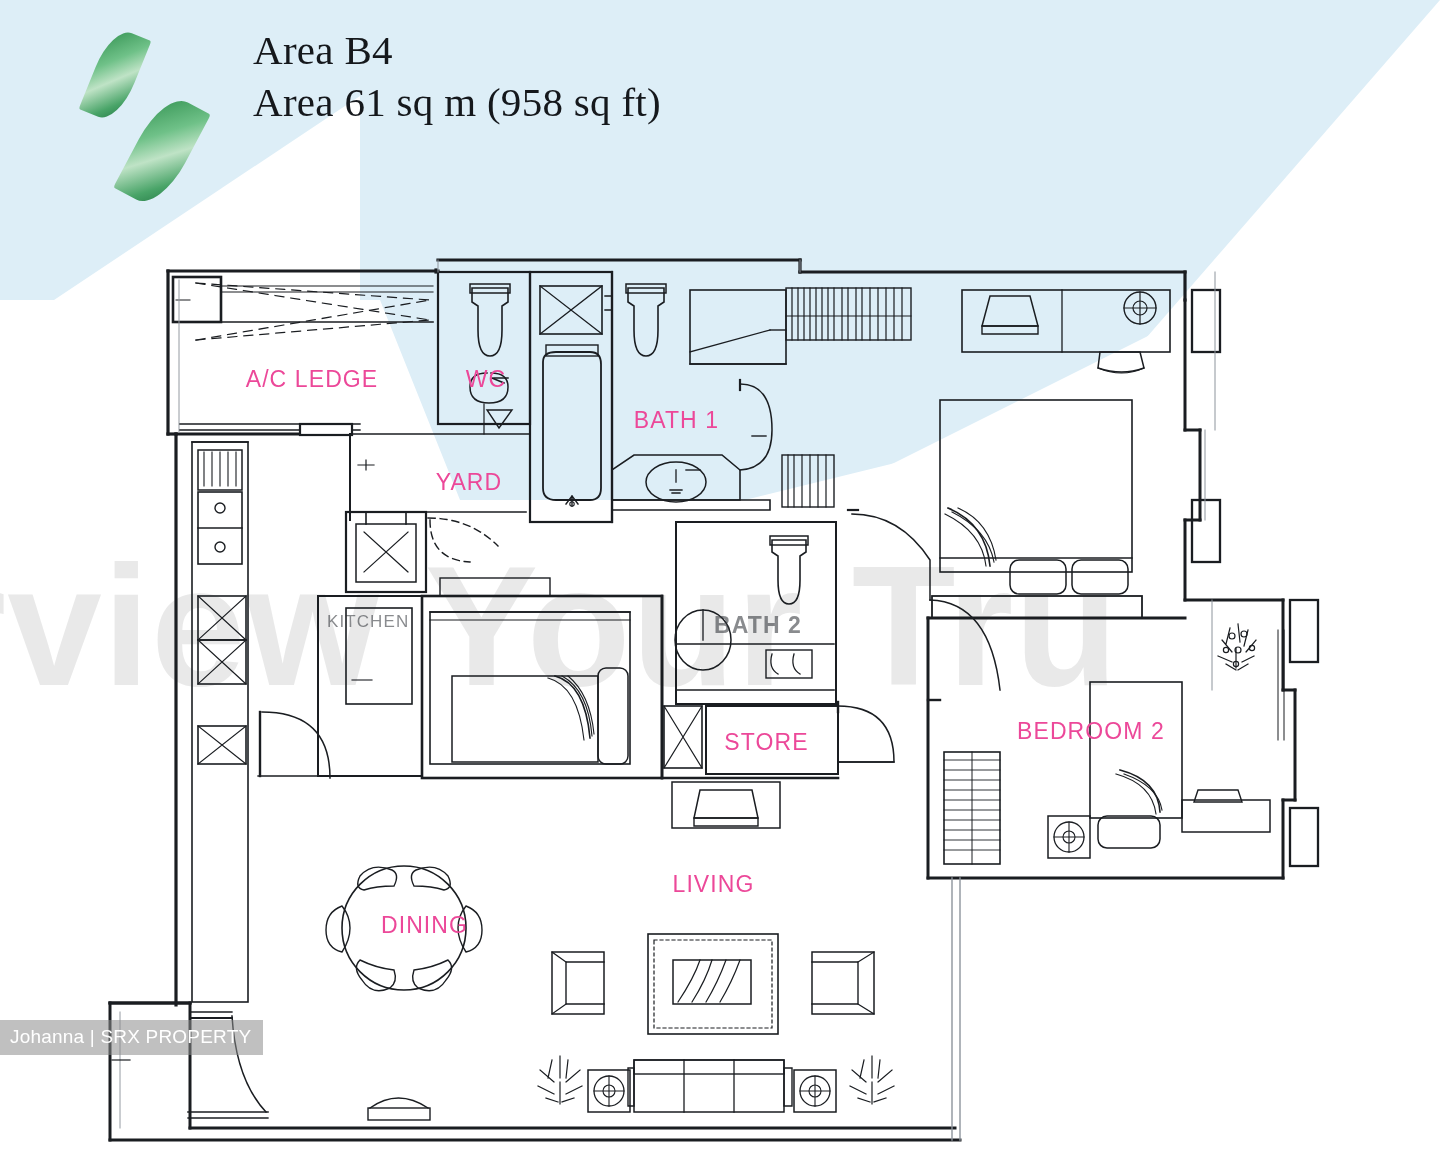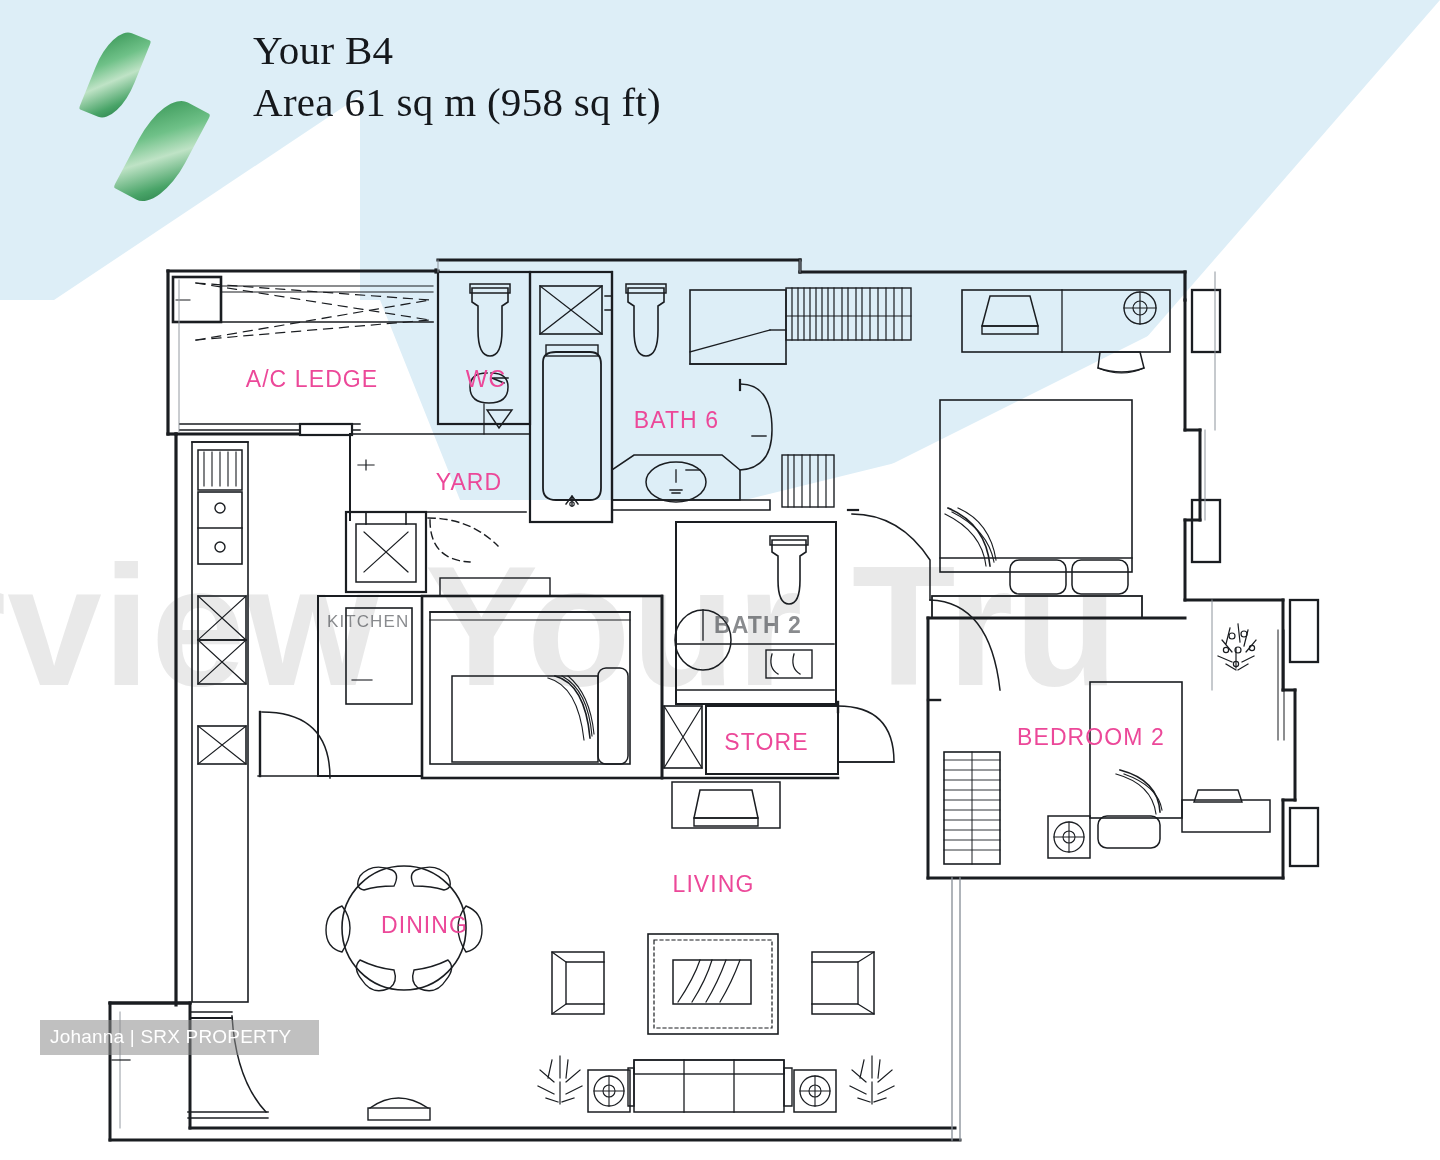--- a/index.html
+++ b/index.html
@@ -86,24 +86,23 @@
     white-space: nowrap;
     user-select: none;
     pointer-events: none;
   }
   .wm-corner {
     position: absolute;
     left: 0px; top: 1020px;
     background: rgba(140,140,140,0.55);
     color: #ffffff;
     font-size: 19px;
-    padding: 6px 28px 7px 10px;
+    padding: 6px 12px 7px 10px;
     letter-spacing: 0.2px;
     white-space: nowrap;
-    margin-left: 40px;
   }
   
   .plan {
     position: absolute;
     left: 0; top: 0;
     width: 1440px; height: 1160px;
   }
   .room-label {
     position: absolute;
     font-family: "Liberation Sans", sans-serif;
@@ -123,21 +122,21 @@
 
   <div class="bg-blue"></div>
   <div class="bg-white-wedge-left"></div>
   <div class="bg-white-wedge-right"></div>
   <div class="bg-white-wedge-mid"></div>
 
   <div class="leaf leaf-1"></div>
   <div class="leaf leaf-2"></div>
 
   <div class="heading">
-    <div class="line1">Your B4</div>
+    <div class="line1">Area B4</div>
     <div class="line2">Area 61 sq m (958 sq ft)</div>
   </div>
 
   <div class="wm-big">rview Your Tru</div>
 
   <svg class="plan" viewBox="0 0 1440 1160">
     <g fill="none" stroke="#1a1d21" stroke-width="1.3" stroke-linecap="square">
 
       <g stroke-width="3.2">
         <path d="M168 271 L438 271"></path>
@@ -525,41 +524,41 @@
 
   <div class="room-label" style="left:232px; top:366px; width:160px;">
     <span>A/C LEDGE</span>
   </div>
 
   <div class="room-label" style="left:456px; top:366px; width:60px;">
     <span>WC</span>
   </div>
 
   <div class="room-label" style="left:624px; top:407px; width:105px;">
-    <span>BATH 6</span>
+    <span>BATH 1</span>
   </div>
 
   <div class="room-label" style="left:429px; top:469px; width:80px;">
     <span>YARD</span>
   </div>
 
 
   <div class="room-label faded" style="left:327px; top:612px; width:70px; font-size:17px;">
     <span>KITCHEN</span>
   </div>
 
   <div class="room-label faded" style="left:708px; top:612px; width:100px;font-weight:bold;">
     <span>BATH 2</span>
   </div>
 
   <div class="room-label" style="left:719px; top:729px; width:95px;text-align:center;">
     <span>STORE</span>
   </div>
 
-  <div class="room-label" style="left:1011px; top:718px; width:160px;margin-top:6px;">
+  <div class="room-label" style="left:1011px; top:718px; width:160px;">
     <span>BEDROOM 2</span>
   </div>
 
   <div class="room-label" style="left:671px; top:871px; width:85px;">
     <span>LIVING</span>
   </div>
 
   <div class="room-label" style="left:377px; top:912px; width:95px;">
     <span>DINING</span>
   </div>

